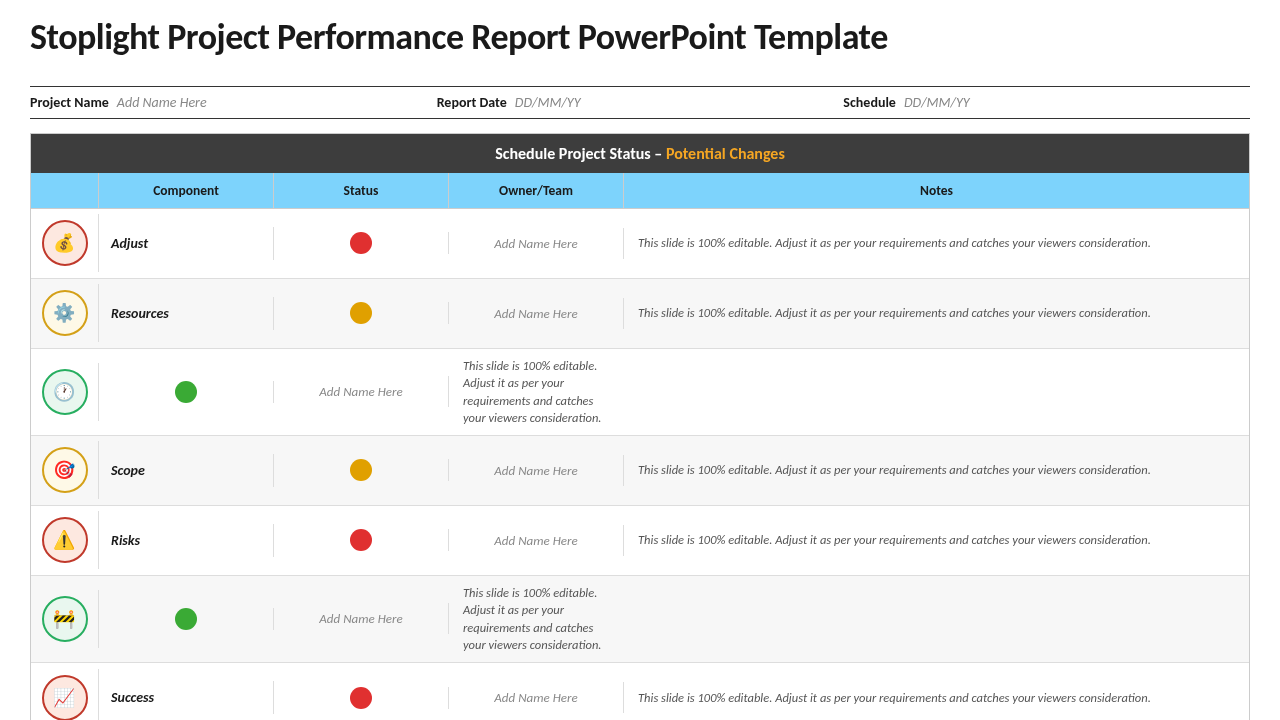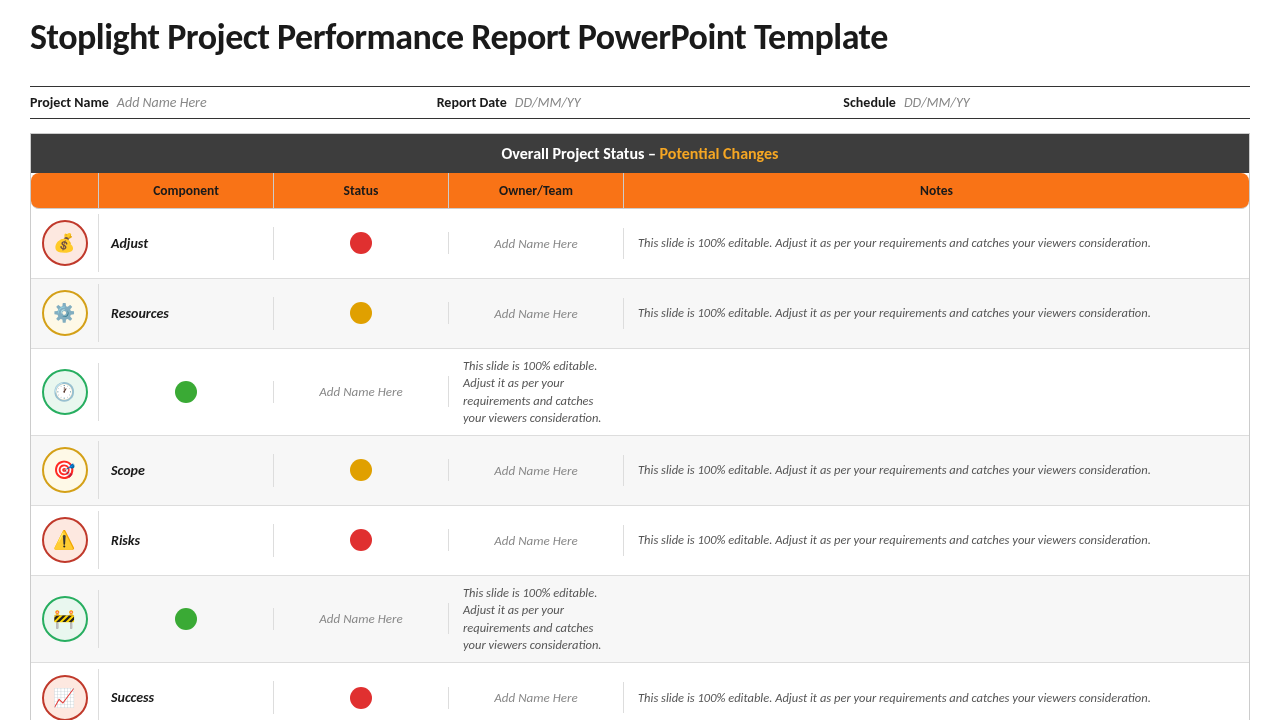--- a/index.html
+++ b/index.html
@@ -63,23 +63,22 @@
       font-size: 16px;
       font-weight: 600;
     }
     .table-header-row .status-highlight {
       color: #f5a623;
       font-weight: 700;
     }
     .col-headers {
       display: grid;
       grid-template-columns: 68px 175px 175px 175px 1fr;
-      background: #f97316;
+      background: #7dd3fc;
       border-bottom: 1px solid #ccc;
-      border-radius: 8px;
     }
     .col-header {
       padding: 9px 8px;
       font-weight: 700;
       font-size: 13.5px;
       color: #1a1a1a;
       text-align: center;
       border-right: 1px solid #ccc;
     }
     .col-header:last-child { border-right: none; }
@@ -185,21 +184,21 @@
       <span class="meta-value">DD/MM/YY</span>
     </div>
     <div class="meta-item">
       <span class="meta-label">Schedule</span>
       <span class="meta-value">DD/MM/YY</span>
     </div>
   </div>
 
   <div class="table-container">
     <div class="table-header-row">
-      <span>Overall Project Status – </span><span class="status-highlight">Potential Changes</span>
+      <span>Schedule Project Status – </span><span class="status-highlight">Potential Changes</span>
     </div>
     <div class="col-headers">
       <div class="col-header"></div>
       <div class="col-header component-col">Component</div>
       <div class="col-header">Status</div>
       <div class="col-header">Owner/Team</div>
       <div class="col-header">Notes</div>
     </div>
     <div id="table-body">
         <div class="data-row">

